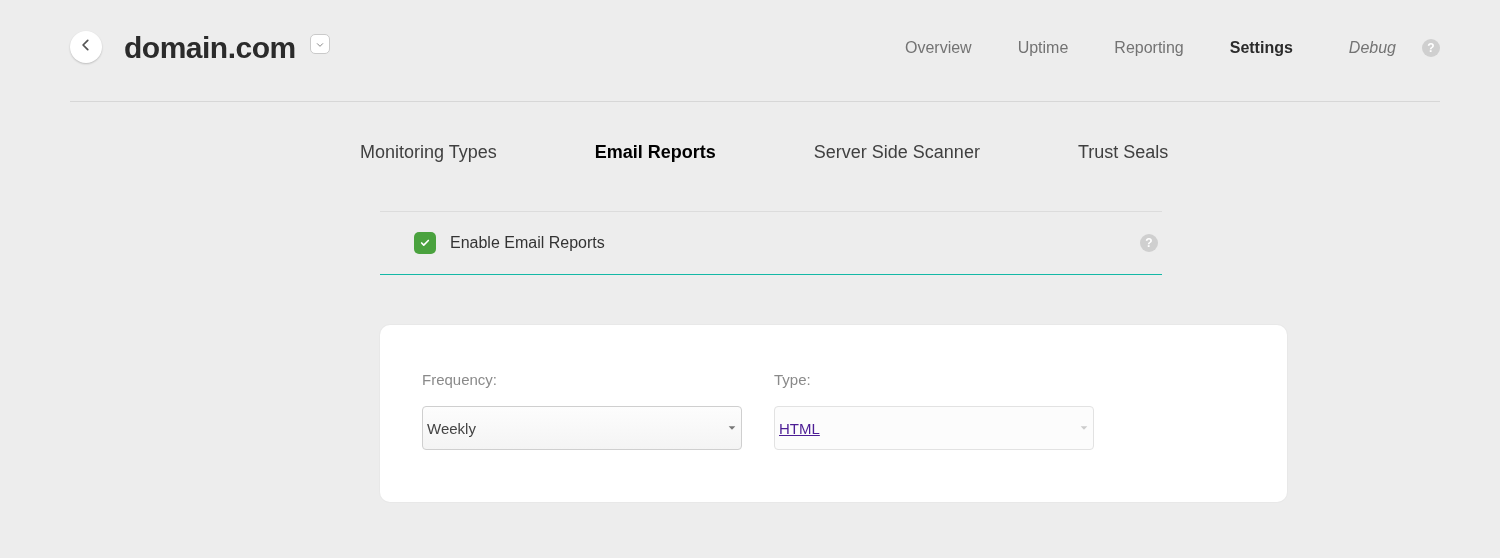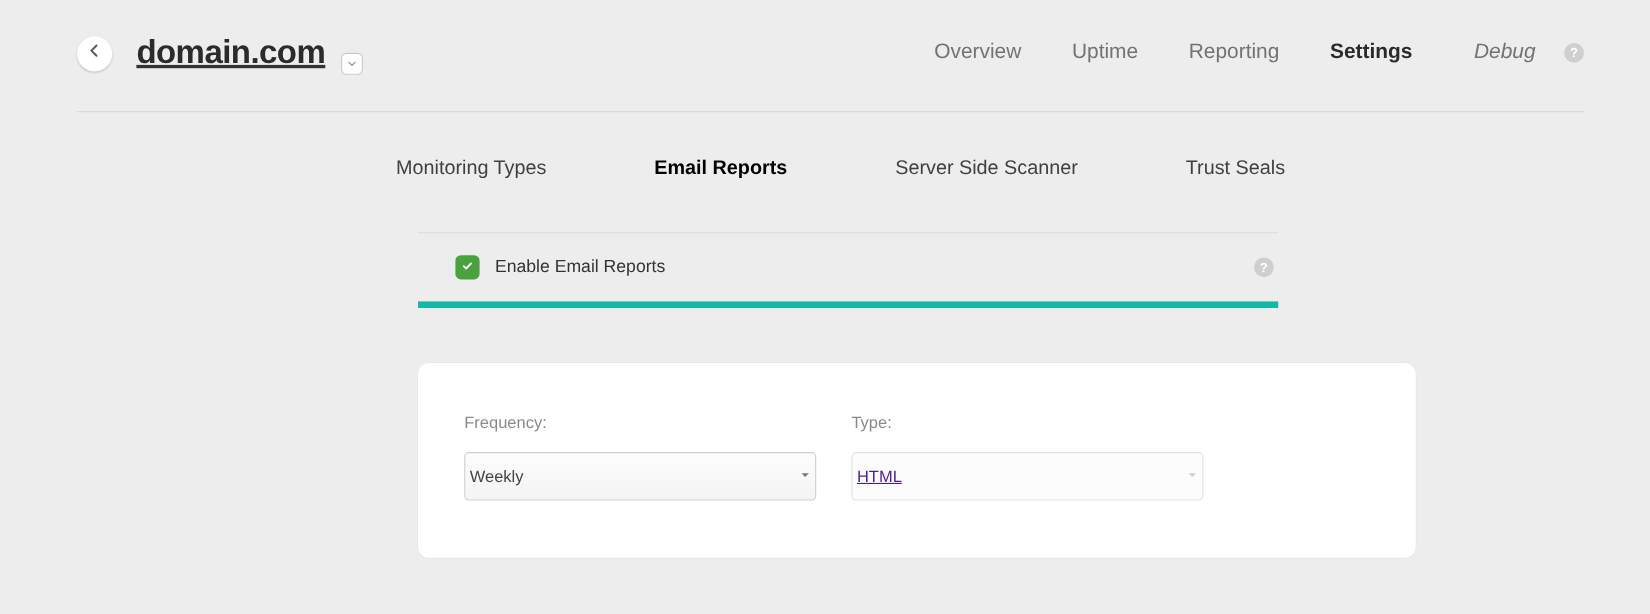--- a/index.html
+++ b/index.html
@@ -18,22 +18,21 @@
 
   
   .header {
     display: flex;
     align-items: center;
     justify-content: space-between;
     height: 55px;
   }
   .header-left {
     display: flex;
-    align-items: flex-end;
-    text-decoration: underline;
+    align-items: flex-start;
   }
   .back-btn {
     width: 32px; height: 32px;
     border-radius: 50%;
     background: #ffffff;
     box-shadow: 0 1px 2px rgba(0,0,0,0.2);
     display: flex; align-items: center; justify-content: center;
     margin-right: 22px;
     cursor: pointer;
   }
@@ -56,21 +55,21 @@
     top: 3px;
   }
   .dropdown-toggle svg { width: 8px; height: 8px; }
 
   .main-nav {
     display: flex;
     align-items: center;
     gap: 46px;
   }
   .nav-item {
-    font-size: 19px;
+    font-size: 16px;
     color: #737373;
     cursor: pointer;
     white-space: nowrap;
   }
   .nav-item.active {
     color: #2b2b2b;
     font-weight: 700;
   }
   .nav-item.debug {
     font-style: italic;
@@ -112,21 +111,21 @@
     font-weight: 700;
   }
 
   
   .enable-block {
     margin: 48px 0 0 310px;
     width: 782px;
   }
   .enable-row {
     border-top: 1px solid #dcdcdc;
-    border-bottom: 6px solid #14b8a6;
+    border-bottom: 1px solid #14b8a6;
     padding: 20px 4px 20px 34px;
     display: flex;
     align-items: center;
     justify-content: space-between;
   }
   .enable-left {
     display: flex;
     align-items: center;
     gap: 14px;
   }

